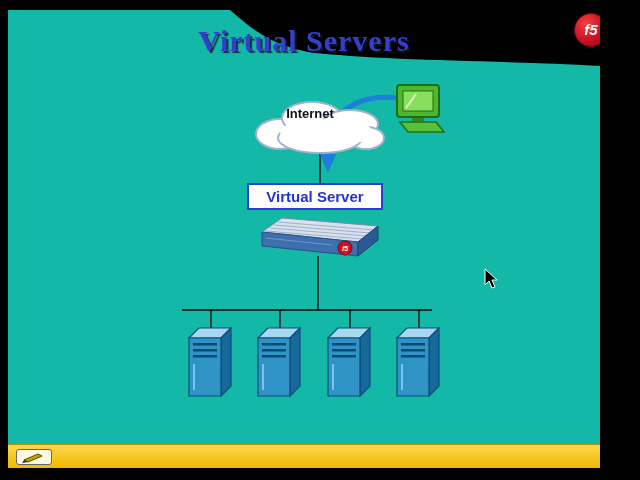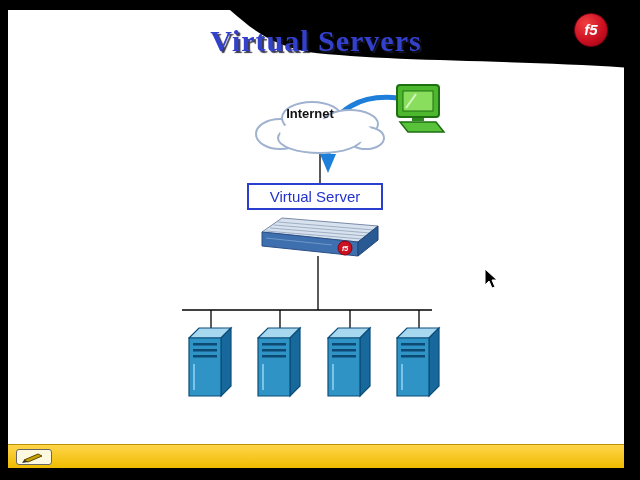--- a/index.html
+++ b/index.html
@@ -1,18 +1,18 @@
 <!DOCTYPE html>
 <html><head>
 <meta charset="utf-8">
 <style>
   html,body{margin:0;padding:0;background:#000;}
   #frame{position:relative;width:640px;height:480px;background:#000;overflow:hidden;
          font-family:"Liberation Sans",sans-serif;}
-  #slide{position:absolute;left:8px;top:10px;width:616px;height:458px;background:#ffffff;overflow:hidden;}
+  #slide{position:absolute;left:8px;top:10px;width:552px;height:458px;background:#14b8a6;overflow:hidden;padding-left:40px;}
 
   
   .swoosh{position:absolute;left:0;top:0;width:624px;height:70px;z-index:1;}
 
   
   .f5-logo{position:absolute;left:566px;top:3px;width:32px;height:32px;border-radius:50%;
            background:radial-gradient(circle at 35% 30%, #f04040 0%, #cc1122 55%, #990011 100%);
            border:1px solid #770011;z-index:3;color:#fff;font-weight:bold;font-style:italic;
            font-size:15px;line-height:32px;text-align:center;}
 
@@ -23,21 +23,21 @@
   .overlay{position:absolute;left:0;top:0;width:624px;height:458px;z-index:1;pointer-events:none;}
 
   .cloud-wrap{position:absolute;left:242px;top:86px;width:140px;height:60px;z-index:2;}
   .cloud-label{position:absolute;left:242px;top:96px;width:120px;text-align:center;z-index:3;
                font-weight:bold;font-size:13px;color:#111;}
 
   .computer{position:absolute;left:384px;top:72px;width:56px;height:58px;z-index:2;}
 
   .vs-box{position:absolute;left:239px;top:173px;width:136px;height:27px;background:#fff;
           border:2px solid #2a3fd0;z-index:3;box-sizing:border-box;text-align:center;
-          line-height:23px;font-weight:normal;font-size:15px;color:#2333cc;}
+          line-height:23px;font-weight:bold;font-size:15px;color:#2333cc;}
 
   .appliance{position:absolute;left:250px;top:202px;width:124px;height:52px;z-index:2;}
 
   .server-pool{position:absolute;left:180px;top:314px;width:254px;height:76px;z-index:2;
                display:flex;justify-content:space-between;}
   .tower{width:46px;height:74px;}
 
   .cursor{position:absolute;left:476px;top:258px;width:16px;height:22px;z-index:6;}
 
   .toolbar{position:absolute;left:0;top:434px;width:624px;height:24px;z-index:4;

